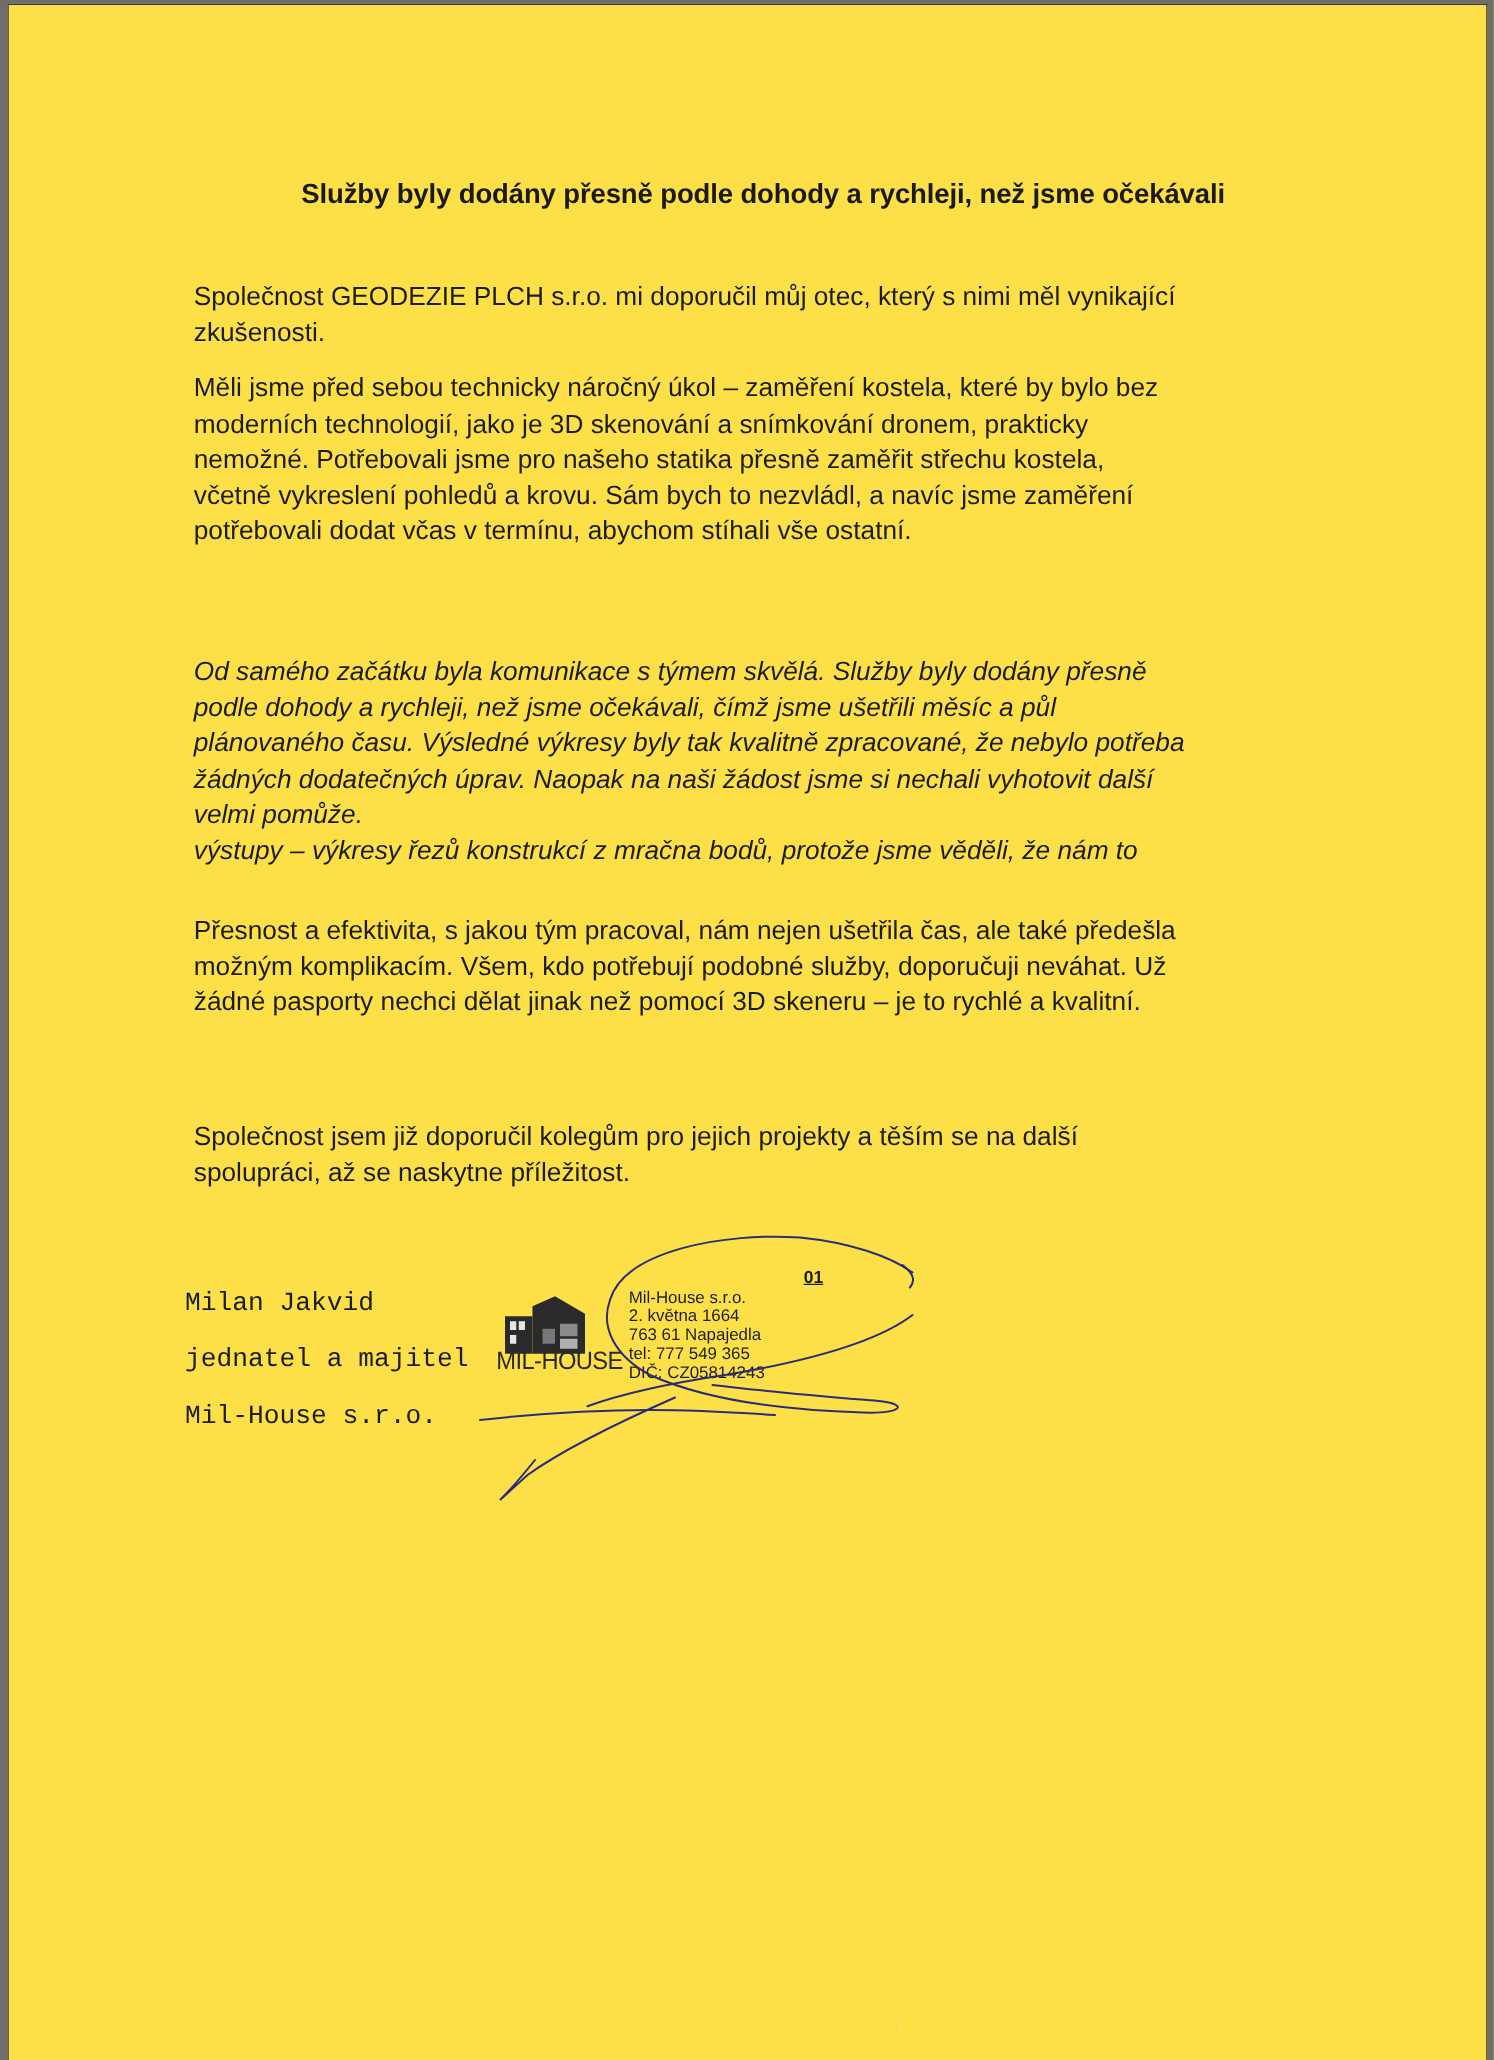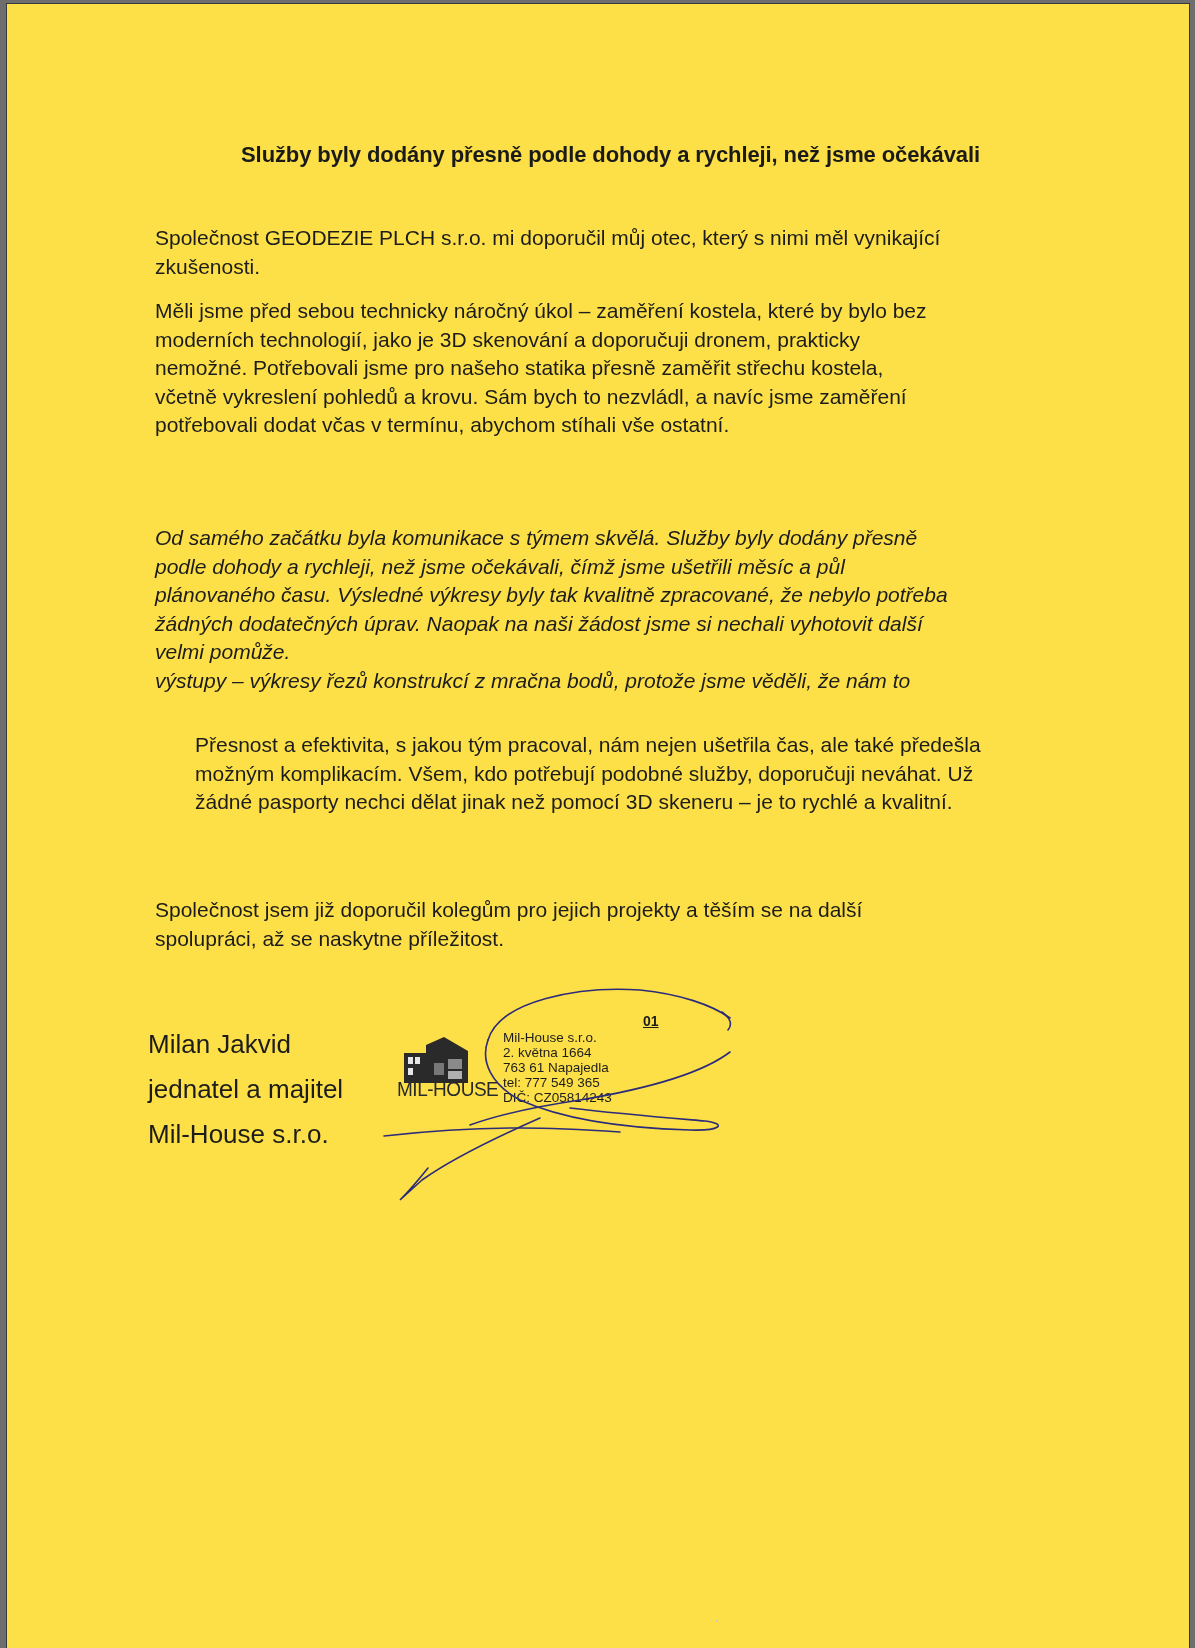--- a/index.html
+++ b/index.html
@@ -35,22 +35,23 @@
     width: 900px;
     font-size: 21px;
     line-height: 28.6px;
     color: #1c1c1c;
     margin: 0;
   }
   .para span.line { display: block; white-space: nowrap; }
   .sig-block {
     position: absolute;
     left: 148px; top: 1082px;
-    font-size: 26px;
+    font-size: 21px;
     color: #1c1c1c;
+    font-family: Liberation Mono, monospace;
   }
   .sig-block div { height: 45px; line-height: 26px; white-space: nowrap; }
   .stamp-text {
     position: absolute;
     left: 528px; top: 1075px;
     font-size: 13.5px;
     line-height: 15px;
     color: #1d1d1d;
   }
   .stamp-text div { white-space: nowrap; }
@@ -83,36 +84,36 @@
 
   <div class="title">Služby byly dodány přesně podle dohody a rychleji, než jsme očekávali</div>
 
   <p class="para" style="top:220px;">
     <span class="line">Společnost GEODEZIE PLCH s.r.o. mi doporučil můj otec, který s nimi měl vynikající</span>
     <span class="line">zkušenosti.</span>
   </p>
 
   <p class="para" style="top:293px;">
     <span class="line">Měli jsme před sebou technicky náročný úkol – zaměření kostela, které by bylo bez</span>
-    <span class="line">moderních technologií, jako je 3D skenování a doporučuji dronem, prakticky</span>
+    <span class="line">moderních technologií, jako je 3D skenování a snímkování dronem, prakticky</span>
     <span class="line">nemožné. Potřebovali jsme pro našeho statika přesně zaměřit střechu kostela,</span>
     <span class="line">včetně vykreslení pohledů a krovu. Sám bych to nezvládl, a navíc jsme zaměření</span>
     <span class="line">potřebovali dodat včas v termínu, abychom stíhali vše ostatní.</span>
   </p>
 
   <p class="para" style="top:520px;font-style:italic;">
     <span class="line">Od samého začátku byla komunikace s týmem skvělá. Služby byly dodány přesně</span>
     <span class="line">podle dohody a rychleji, než jsme očekávali, čímž jsme ušetřili měsíc a půl</span>
     <span class="line">plánovaného času. Výsledné výkresy byly tak kvalitně zpracované, že nebylo potřeba</span>
     <span class="line">žádných dodatečných úprav. Naopak na naši žádost jsme si nechali vyhotovit další</span>
     <span class="line">velmi pomůže.</span>
     <span class="line">výstupy – výkresy řezů konstrukcí z mračna bodů, protože jsme věděli, že nám to</span>
   </p>
 
-  <p class="para" style="top:727px;margin-left:40px;">
+  <p class="para" style="top:727px;">
     <span class="line">Přesnost a efektivita, s jakou tým pracoval, nám nejen ušetřila čas, ale také předešla</span>
     <span class="line">možným komplikacím. Všem, kdo potřebují podobné služby, doporučuji neváhat. Už</span>
     <span class="line">žádné pasporty nechci dělat jinak než pomocí 3D skeneru – je to rychlé a kvalitní.</span>
   </p>
 
   <p class="para" style="top:892px;">
     <span class="line">Společnost jsem již doporučil kolegům pro jejich projekty a těším se na další</span>
     <span class="line">spolupráci, až se naskytne příležitost.</span>
   </p>
 </div>

